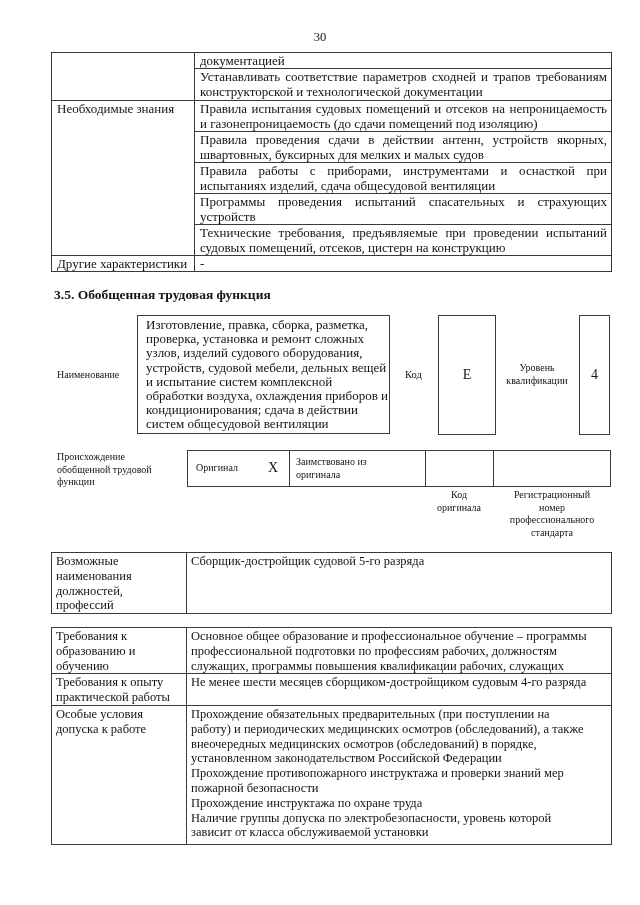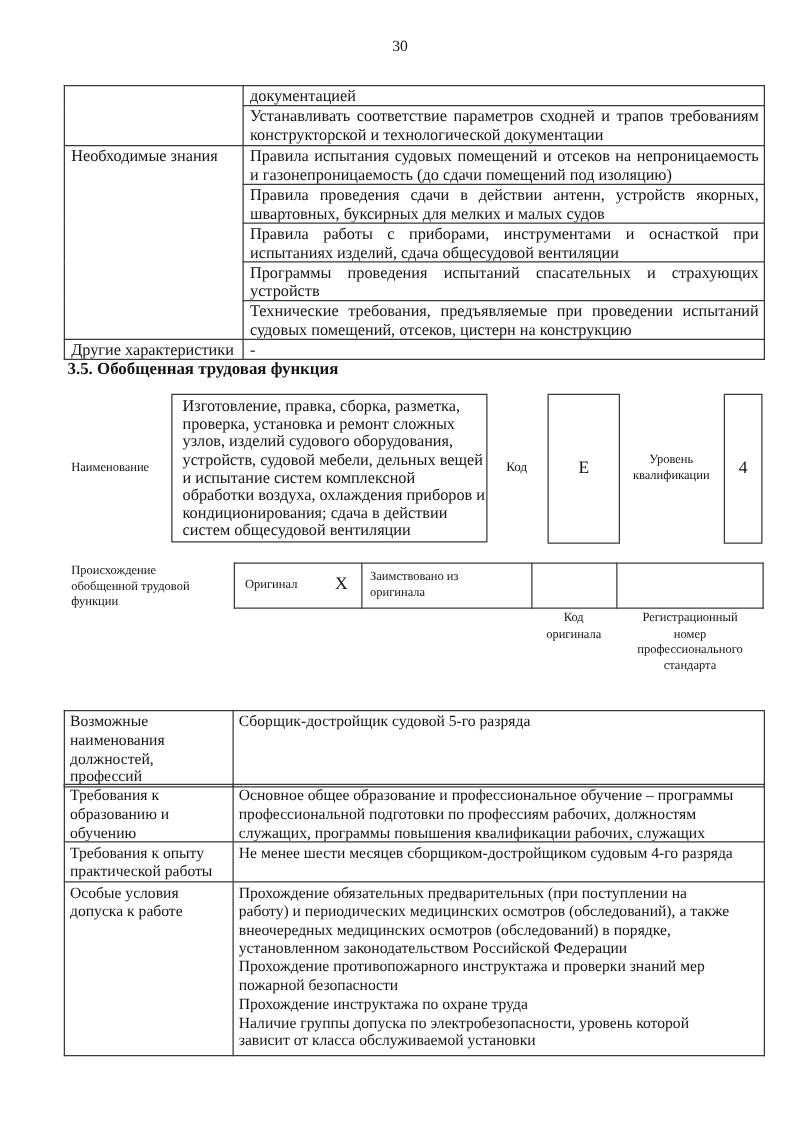--- a/index.html
+++ b/index.html
@@ -9,21 +9,21 @@
   }
   .abs { position:absolute; }
   .page-number { left:0; width:640px; top:30px; text-align:center; font-size:12.5px; }
 
   table.grid {
     position:absolute; border-collapse:collapse; table-layout:fixed;
   }
   table.grid td { border:1px solid #3a3a3a; vertical-align:top; overflow:hidden; }
 
   
-  table.top { left:51px; top:68px; width:561px; font-size:13px; line-height:15px; }
+  table.top { left:51px; top:52px; width:561px; font-size:13px; line-height:15px; }
   table.top td { padding:0 4px 0 5px; }
   .j { text-align:justify; text-align-last:justify; }
   .last { text-align:left; text-align-last:left; }
   .nw { white-space:nowrap; }
 
   .section-title { left:54px; top:287px; font-size:13.5px; font-weight:bold; }
 
   .small { font-size:10px; line-height:12.5px; }
   .name-label { left:57px; top:369px; }
   .name-box {
@@ -43,21 +43,21 @@
   table.origin { left:187px; top:450px; width:424px; height:37px; font-size:10px; line-height:12.5px; }
   table.origin td { padding:0; vertical-align:middle; }
   .orig-cell-inner { display:flex; align-items:flex-start; padding-left:8px; }
   .orig-mark { font-size:14px; margin-left:30px; }
   .borrow-inner { padding-left:6px; }
   .cap-code { left:425px; width:68px; top:489px; text-align:center; }
   .cap-reg { left:493px; width:118px; top:489px; text-align:center; }
 
   table.lower { left:51px; width:561px; font-size:12.5px; line-height:14.8px; }
   table.lower td { padding:1px 4px 0 4px; }
-  table.positions { top:568px; }
+  table.positions { top:552px; }
   table.requirements { top:627px; }
 </style>
 </head>
 <body>
 
 <div class="page">
 
   <div class="abs page-number">30</div>
 
   <table class="grid top">

